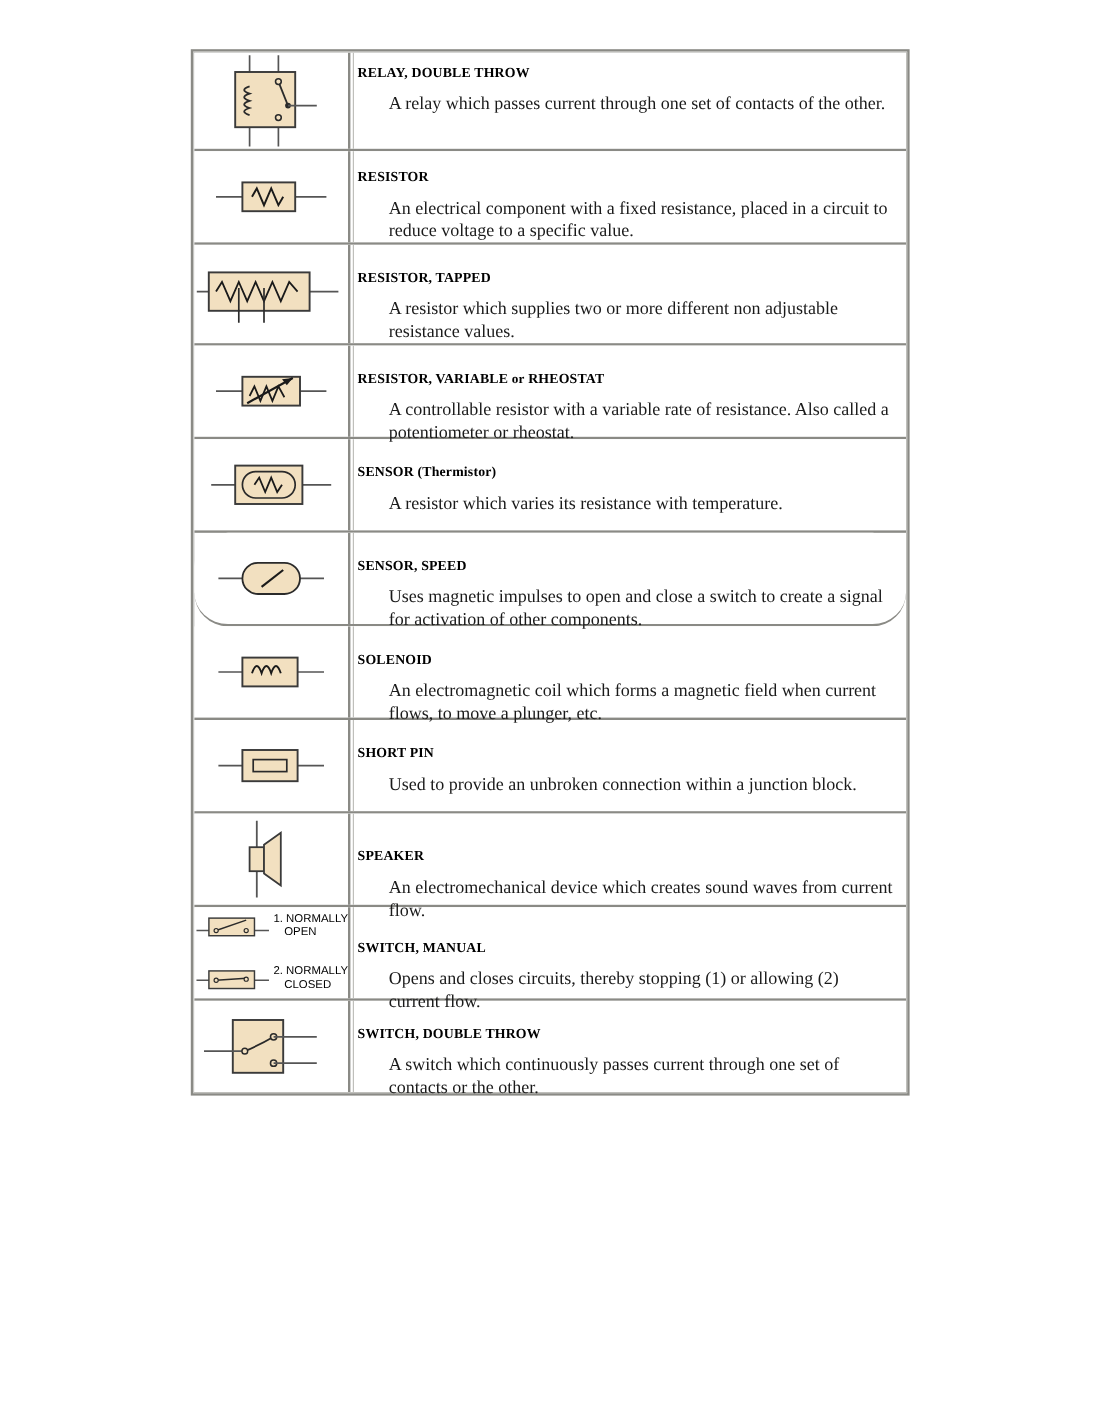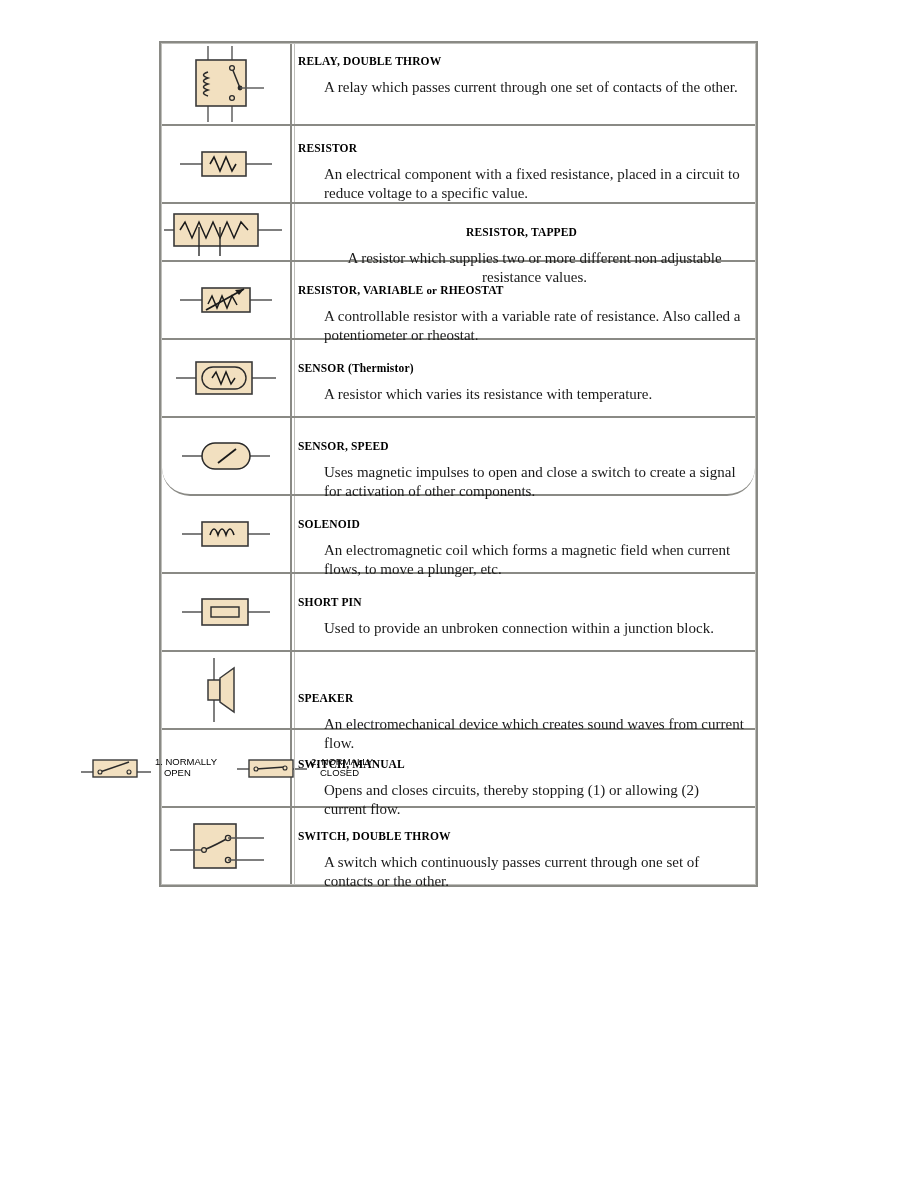--- a/index.html
+++ b/index.html
@@ -86,29 +86,30 @@
 
   
   .row-relay  .cell-text { padding-top: 11px; }
   .row-resistor .cell-text { padding-top: 16px; }
   .row-tapped .cell-text  { padding-top: 22px; }
   .row-variable .cell-text{ padding-top: 22px; }
   .row-thermistor .cell-text { padding-top: 22px; }
   .row-speed .cell-text   { padding-top: 22px; }
   .row-shortpin .cell-text{ padding-top: 22px; }
   .row-solenoid .cell-text{ padding-top: 22px; }
-  .row-speaker .cell-text { padding-top: 40px; }
+  .row-speaker .cell-text { padding-top: 30px; }
   .row-switchman .cell-text { padding-top: 28px; }
   .row-switchdt .cell-text{ padding-top: 22px; }
 
   
   .switch-stack {
     width: 100%;
     height: 100%;
     display: flex;
+    flex-direction: column;
     justify-content: center;
     gap: 18px;
     padding: 6px 0;
     box-sizing: border-box;
   }
   .switch-item {
     display: flex;
     align-items: center;
   }
   .switch-label {
@@ -155,21 +156,21 @@
         <rect x="36" y="23" width="44" height="24" fill="#f2e0c0" stroke="#3a3a3a" stroke-width="1.6"></rect>
         <polyline points="44,35 48,28 54,42 60,28 66,42 70,35" fill="none" stroke="#1a1a1a" stroke-width="1.6"></polyline>
       </svg>
     </div>
     <div class="cell-text">
       <div class="title">RESISTOR</div>
       <div class="desc">An electrical component with a fixed resistance, placed in a circuit to reduce voltage to a specific value.</div>
     </div>
   </div>
 
-  <div class="row row-tapped" style="height:58px;text-align:center;">
+  <div class="row row-tapped" style="height:84px;">
     <div class="cell-symbol">
       <svg width="128" height="72" viewBox="0 0 128 72">
         <line x1="2" y1="34" x2="120" y2="34" stroke="#555" stroke-width="1.4"></line>
         <rect x="12" y="18" width="84" height="32" fill="#f2e0c0" stroke="#3a3a3a" stroke-width="1.6"></rect>
         <polyline points="18,34 23,26 30,42 37,26 44,42 51,26 58,42 65,26 72,42 79,26 86,34" fill="none" stroke="#1a1a1a" stroke-width="1.5"></polyline>
         <line x1="37" y1="31" x2="37" y2="60" stroke="#2a2a2a" stroke-width="1.4"></line>
         <line x1="58" y1="31" x2="58" y2="60" stroke="#2a2a2a" stroke-width="1.4"></line>
       </svg>
     </div>
     <div class="cell-text">

